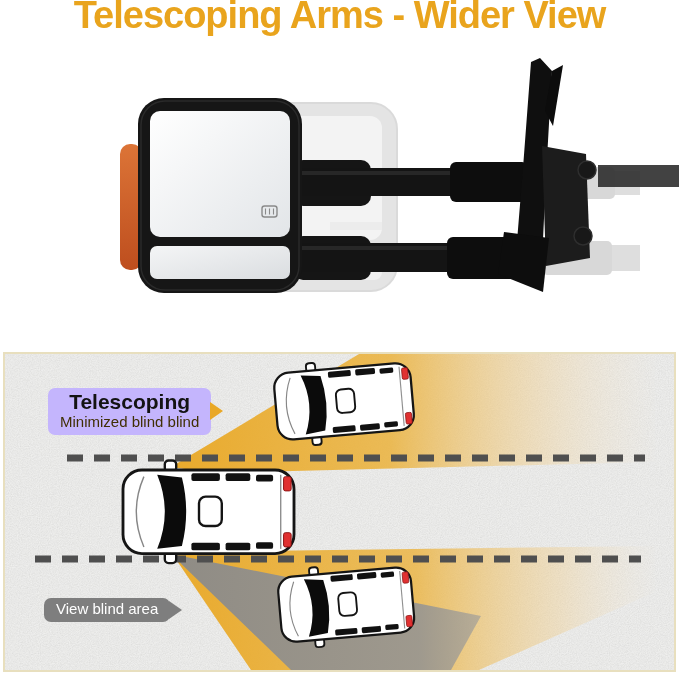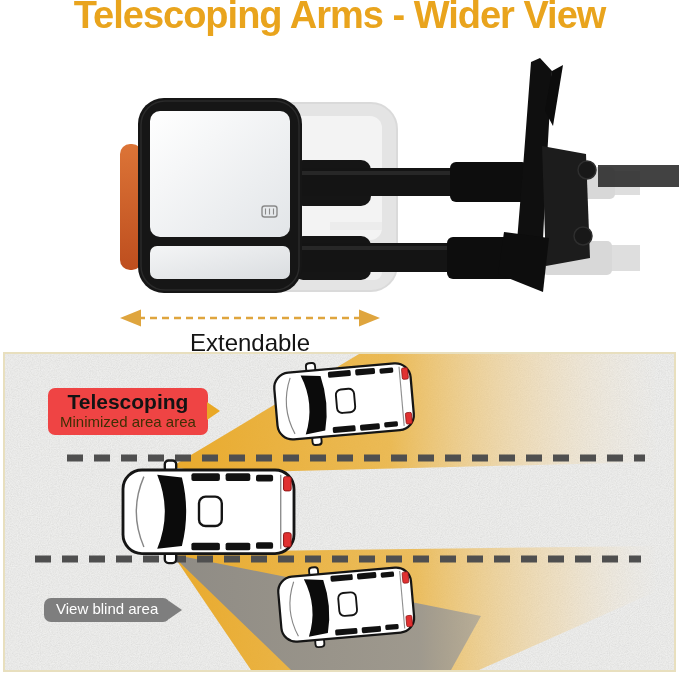--- a/index.html
+++ b/index.html
@@ -12,21 +12,21 @@
   .extend-wrap svg{display:block;margin:0 auto;}
   .extend-text{font-size:24px;color:#151515;margin-top:1px;}
   .panel{position:absolute;left:3px;top:352px;width:673px;height:320px;box-sizing:border-box;
          border:2px solid #E8DFBE;background:#EAEAE8;}
   .panel-svg{position:absolute;left:0;top:0;}
   .callout{position:absolute;border-radius:7px;padding:3px 12px 5px;text-align:center;line-height:1.08;}
   .callout:after{content:"";position:absolute;right:-12px;top:50%;margin-top:-9px;width:0;height:0;
                  border-top:9px solid transparent;border-bottom:9px solid transparent;}
   .callout .t{font-size:21px;font-weight:bold;}
   .callout .s{font-size:15px;}
-  .callout-tele{left:43px;top:34px;background:#ef4444;color:#131313;}
+  .callout-tele{left:43px;top:34px;background:#c4b5fd;color:#131313;}
   .callout-tele .s{color:#402f04;}
   .callout-tele:after{border-left:13px solid #E9A826;}
   .callout-non{left:39px;top:244px;background:#7E7E7E;color:#fff;}
   .callout-non:after{border-left:13px solid #7E7E7E;}
 </style>
 </head>
 <body>
 
 <div class="stage">
 
@@ -88,28 +88,20 @@
         <rect x="150" y="55" width="140" height="126" rx="10" fill="url(#glassU)"></rect>
         <rect x="150" y="190" width="140" height="33" rx="7" fill="url(#glassL)"></rect>
         <g stroke="#8a8a8a" fill="none">
           <rect x="262" y="150" width="15" height="11" rx="2.5" stroke-width="1.4"></rect>
           <path d="M265.5,152.5 v6 M269.5,152.5 v6 M273.5,152.5 v6" stroke-width="1.1"></path>
         </g>
       </g>
     </svg>
   </div>
 
-  <div class="extend-wrap">
-    <svg width="264" height="20" viewBox="0 0 264 20">
-      <line x1="20" y1="10" x2="244" y2="10" stroke="#DFA53E" stroke-width="2.5" stroke-dasharray="7 5"></line>
-      <polygon points="2,10 23,1.5 23,18.5" fill="#DFA53E"></polygon>
-      <polygon points="262,10 241,1.5 241,18.5" fill="#DFA53E"></polygon>
-    </svg>
-    <div class="extend-text">Extendable</div>
-  </div>
 
   <div class="panel">
     <svg class="panel-svg" width="669" height="316" viewBox="0 0 669 316">
       <defs>
         <filter id="speckle" x="0" y="0" width="100%" height="100%">
           <feTurbulence type="fractalNoise" baseFrequency="0.9" numOctaves="2" stitchTiles="stitch"></feTurbulence>
           <feColorMatrix type="saturate" values="0"></feColorMatrix>
           <feComponentTransfer>
             <feFuncR type="linear" slope="0.30" intercept="0.66"></feFuncR>
             <feFuncG type="linear" slope="0.30" intercept="0.66"></feFuncG>
@@ -165,21 +157,21 @@
       <line x1="62" y1="104" x2="640" y2="104" stroke="#4F4F4F" stroke-width="7" stroke-dasharray="16 11"></line>
       <line x1="30" y1="205" x2="636" y2="205" stroke="#4F4F4F" stroke-width="7" stroke-dasharray="16 11"></line>
 
       <use href="#carTop" transform="translate(268,20) rotate(-5) scale(0.76)"></use>
       <use href="#carTop" transform="translate(118,116) scale(0.95)"></use>
       <use href="#carTop" transform="translate(272,224) rotate(-5) scale(0.74)"></use>
     </svg>
 
     <div class="callout callout-tele">
       <div class="t">Telescoping</div>
-      <div class="s">Minimized area area</div>
+      <div class="s">Minimized blind blind</div>
     </div>
 
     <div class="callout callout-non">
       <div class="s">View blind area</div>
     </div>
   </div>
 
 </div>
 
 </body></html>

